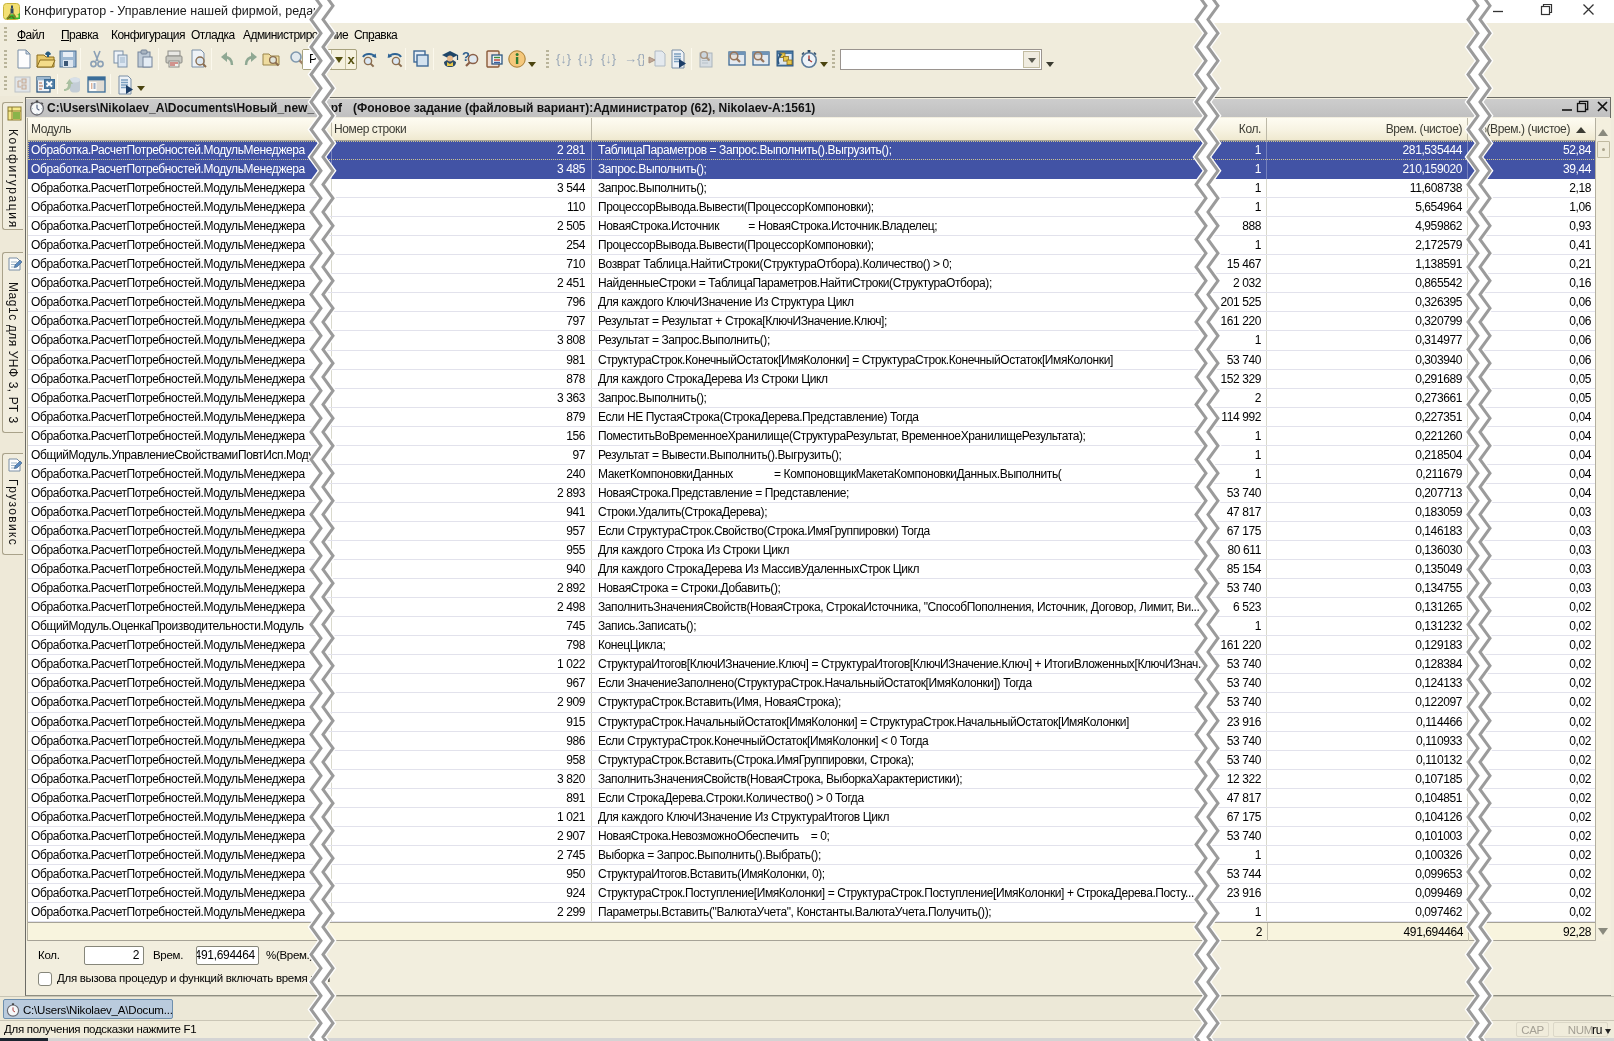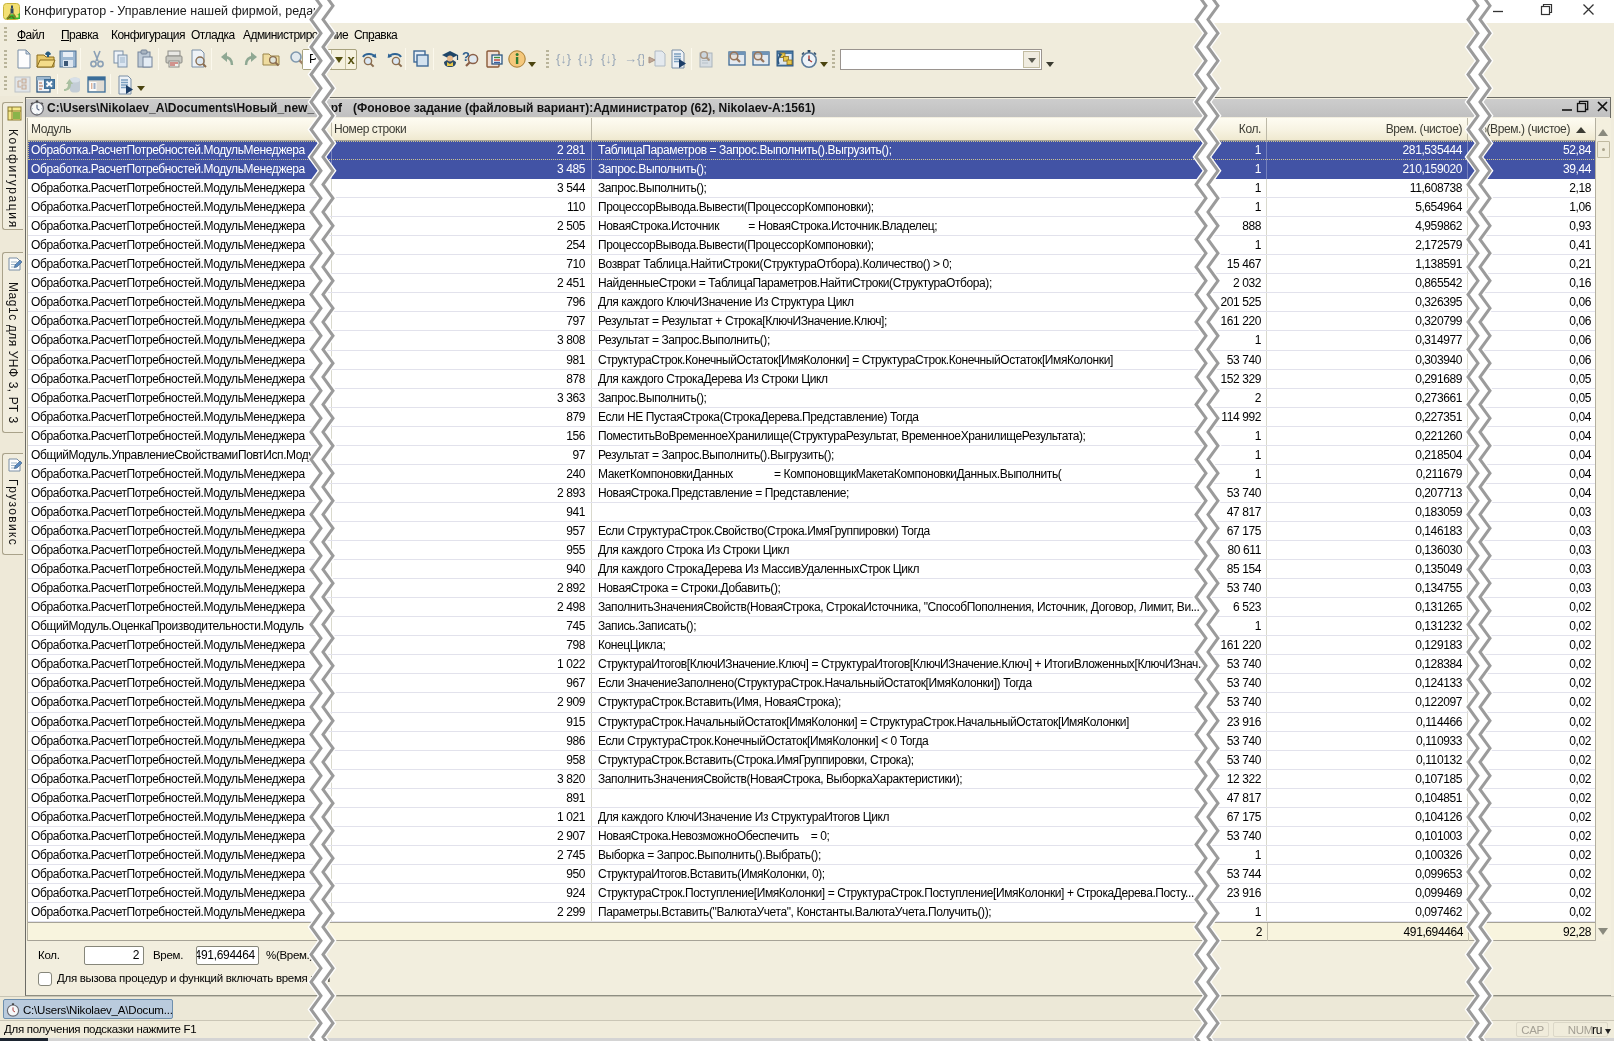--- a/index.html
+++ b/index.html
@@ -363,39 +363,39 @@
 <div class="row" style="top:114px;height:19px"><div class="c c0">Обработка.РасчетПотребностей.МодульМенеджера</div><div class="c c1">710</div><div class="c c2">Возврат Таблица.НайтиСтроки(СтруктураОтбора).Количество() &gt; 0;</div><div class="c c3">15 467</div><div class="c c4">1,138591</div><div class="c c5">0,21</div></div>
 <div class="row" style="top:133px;height:19px"><div class="c c0">Обработка.РасчетПотребностей.МодульМенеджера</div><div class="c c1">2 451</div><div class="c c2">НайденныеСтроки = ТаблицаПараметров.НайтиСтроки(СтруктураОтбора);</div><div class="c c3">2 032</div><div class="c c4">0,865542</div><div class="c c5">0,16</div></div>
 <div class="row" style="top:152px;height:19px"><div class="c c0">Обработка.РасчетПотребностей.МодульМенеджера</div><div class="c c1">796</div><div class="c c2">Для каждого КлючИЗначение Из Структура Цикл</div><div class="c c3">201 525</div><div class="c c4">0,326395</div><div class="c c5">0,06</div></div>
 <div class="row" style="top:171px;height:19px"><div class="c c0">Обработка.РасчетПотребностей.МодульМенеджера</div><div class="c c1">797</div><div class="c c2">Результат = Результат + Строка[КлючИЗначение.Ключ];</div><div class="c c3">161 220</div><div class="c c4">0,320799</div><div class="c c5">0,06</div></div>
 <div class="row" style="top:190px;height:20px"><div class="c c0">Обработка.РасчетПотребностей.МодульМенеджера</div><div class="c c1">3 808</div><div class="c c2">Результат = Запрос.Выполнить();</div><div class="c c3">1</div><div class="c c4">0,314977</div><div class="c c5">0,06</div></div>
 <div class="row" style="top:210px;height:19px"><div class="c c0">Обработка.РасчетПотребностей.МодульМенеджера</div><div class="c c1">981</div><div class="c c2">СтруктураСтрок.КонечныйОстаток[ИмяКолонки] = СтруктураСтрок.КонечныйОстаток[ИмяКолонки]</div><div class="c c3">53 740</div><div class="c c4">0,303940</div><div class="c c5">0,06</div></div>
 <div class="row" style="top:229px;height:19px"><div class="c c0">Обработка.РасчетПотребностей.МодульМенеджера</div><div class="c c1">878</div><div class="c c2">Для каждого СтрокаДерева Из Строки Цикл</div><div class="c c3">152 329</div><div class="c c4">0,291689</div><div class="c c5">0,05</div></div>
 <div class="row" style="top:248px;height:19px"><div class="c c0">Обработка.РасчетПотребностей.МодульМенеджера</div><div class="c c1">3 363</div><div class="c c2">Запрос.Выполнить();</div><div class="c c3">2</div><div class="c c4">0,273661</div><div class="c c5">0,05</div></div>
 <div class="row" style="top:267px;height:19px"><div class="c c0">Обработка.РасчетПотребностей.МодульМенеджера</div><div class="c c1">879</div><div class="c c2">Если НЕ ПустаяСтрока(СтрокаДерева.Представление) Тогда</div><div class="c c3">114 992</div><div class="c c4">0,227351</div><div class="c c5">0,04</div></div>
 <div class="row" style="top:286px;height:19px"><div class="c c0">Обработка.РасчетПотребностей.МодульМенеджера</div><div class="c c1">156</div><div class="c c2">ПоместитьВоВременноеХранилище(СтруктураРезультат, ВременноеХранилищеРезультата);</div><div class="c c3">1</div><div class="c c4">0,221260</div><div class="c c5">0,04</div></div>
-<div class="row" style="top:305px;height:19px"><div class="c c0">ОбщийМодуль.УправлениеСвойствамиПовтИсп.Модуль</div><div class="c c1">97</div><div class="c c2">Результат = Запрос.Выполнить().Выгрузить();</div><div class="c c3">1</div><div class="c c4">0,218504</div><div class="c c5">0,04</div></div>
+<div class="row" style="top:305px;height:19px"><div class="c c0">ОбщийМодуль.УправлениеСвойствамиПовтИсп.Модуль</div><div class="c c1">97</div><div class="c c2">Результат = Вывести.Выполнить().Выгрузить();</div><div class="c c3">1</div><div class="c c4">0,218504</div><div class="c c5">0,04</div></div>
 <div class="row" style="top:324px;height:19px"><div class="c c0">Обработка.РасчетПотребностей.МодульМенеджера</div><div class="c c1">240</div><div class="c c2">МакетКомпоновкиДанных&nbsp;&nbsp;&nbsp;&nbsp;&nbsp;&nbsp;&nbsp;&nbsp;&nbsp;&nbsp;&nbsp;&nbsp;&nbsp; = КомпоновщикМакетаКомпоновкиДанных.Выполнить(</div><div class="c c3">1</div><div class="c c4">0,211679</div><div class="c c5">0,04</div></div>
 <div class="row" style="top:343px;height:19px"><div class="c c0">Обработка.РасчетПотребностей.МодульМенеджера</div><div class="c c1">2 893</div><div class="c c2">НоваяСтрока.Представление = Представление;</div><div class="c c3">53 740</div><div class="c c4">0,207713</div><div class="c c5">0,04</div></div>
-<div class="row" style="top:362px;height:19px"><div class="c c0">Обработка.РасчетПотребностей.МодульМенеджера</div><div class="c c1">941</div><div class="c c3">47 817</div><div class="c c4">0,183059</div><div class="c c5">0,03</div></div>
+<div class="row" style="top:362px;height:19px"><div class="c c0">Обработка.РасчетПотребностей.МодульМенеджера</div><div class="c c1">941</div><div class="c c2">Строки.Удалить(СтрокаДерева);</div><div class="c c3">47 817</div><div class="c c4">0,183059</div><div class="c c5">0,03</div></div>
 <div class="row" style="top:381px;height:19px"><div class="c c0">Обработка.РасчетПотребностей.МодульМенеджера</div><div class="c c1">957</div><div class="c c2">Если СтруктураСтрок.Свойство(Строка.ИмяГруппировки) Тогда</div><div class="c c3">67 175</div><div class="c c4">0,146183</div><div class="c c5">0,03</div></div>
 <div class="row" style="top:400px;height:19px"><div class="c c0">Обработка.РасчетПотребностей.МодульМенеджера</div><div class="c c1">955</div><div class="c c2">Для каждого Строка Из Строки Цикл</div><div class="c c3">80 611</div><div class="c c4">0,136030</div><div class="c c5">0,03</div></div>
 <div class="row" style="top:419px;height:19px"><div class="c c0">Обработка.РасчетПотребностей.МодульМенеджера</div><div class="c c1">940</div><div class="c c2">Для каждого СтрокаДерева Из МассивУдаленныхСтрок Цикл</div><div class="c c3">85 154</div><div class="c c4">0,135049</div><div class="c c5">0,03</div></div>
 <div class="row" style="top:438px;height:19px"><div class="c c0">Обработка.РасчетПотребностей.МодульМенеджера</div><div class="c c1">2 892</div><div class="c c2">НоваяСтрока = Строки.Добавить();</div><div class="c c3">53 740</div><div class="c c4">0,134755</div><div class="c c5">0,03</div></div>
 <div class="row" style="top:457px;height:19px"><div class="c c0">Обработка.РасчетПотребностей.МодульМенеджера</div><div class="c c1">2 498</div><div class="c c2">ЗаполнитьЗначенияСвойств(НоваяСтрока, СтрокаИсточника, "СпособПополнения, Источник, Договор, Лимит, Ви...</div><div class="c c3">6 523</div><div class="c c4">0,131265</div><div class="c c5">0,02</div></div>
 <div class="row" style="top:476px;height:19px"><div class="c c0">ОбщийМодуль.ОценкаПроизводительности.Модуль</div><div class="c c1">745</div><div class="c c2">Запись.Записать();</div><div class="c c3">1</div><div class="c c4">0,131232</div><div class="c c5">0,02</div></div>
 <div class="row" style="top:495px;height:19px"><div class="c c0">Обработка.РасчетПотребностей.МодульМенеджера</div><div class="c c1">798</div><div class="c c2">КонецЦикла;</div><div class="c c3">161 220</div><div class="c c4">0,129183</div><div class="c c5">0,02</div></div>
 <div class="row" style="top:514px;height:19px"><div class="c c0">Обработка.РасчетПотребностей.МодульМенеджера</div><div class="c c1">1 022</div><div class="c c2">СтруктураИтогов[КлючИЗначение.Ключ] = СтруктураИтогов[КлючИЗначение.Ключ] + ИтогиВложенных[КлючИЗнач...</div><div class="c c3">53 740</div><div class="c c4">0,128384</div><div class="c c5">0,02</div></div>
 <div class="row" style="top:533px;height:19px"><div class="c c0">Обработка.РасчетПотребностей.МодульМенеджера</div><div class="c c1">967</div><div class="c c2">Если ЗначениеЗаполнено(СтруктураСтрок.НачальныйОстаток[ИмяКолонки]) Тогда</div><div class="c c3">53 740</div><div class="c c4">0,124133</div><div class="c c5">0,02</div></div>
 <div class="row" style="top:552px;height:20px"><div class="c c0">Обработка.РасчетПотребностей.МодульМенеджера</div><div class="c c1">2 909</div><div class="c c2">СтруктураСтрок.Вставить(Имя, НоваяСтрока);</div><div class="c c3">53 740</div><div class="c c4">0,122097</div><div class="c c5">0,02</div></div>
 <div class="row" style="top:572px;height:19px"><div class="c c0">Обработка.РасчетПотребностей.МодульМенеджера</div><div class="c c1">915</div><div class="c c2">СтруктураСтрок.НачальныйОстаток[ИмяКолонки] = СтруктураСтрок.НачальныйОстаток[ИмяКолонки]</div><div class="c c3">23 916</div><div class="c c4">0,114466</div><div class="c c5">0,02</div></div>
 <div class="row" style="top:591px;height:19px"><div class="c c0">Обработка.РасчетПотребностей.МодульМенеджера</div><div class="c c1">986</div><div class="c c2">Если СтруктураСтрок.КонечныйОстаток[ИмяКолонки] &lt; 0 Тогда</div><div class="c c3">53 740</div><div class="c c4">0,110933</div><div class="c c5">0,02</div></div>
 <div class="row" style="top:610px;height:19px"><div class="c c0">Обработка.РасчетПотребностей.МодульМенеджера</div><div class="c c1">958</div><div class="c c2">СтруктураСтрок.Вставить(Строка.ИмяГруппировки, Строка);</div><div class="c c3">53 740</div><div class="c c4">0,110132</div><div class="c c5">0,02</div></div>
 <div class="row" style="top:629px;height:19px"><div class="c c0">Обработка.РасчетПотребностей.МодульМенеджера</div><div class="c c1">3 820</div><div class="c c2">ЗаполнитьЗначенияСвойств(НоваяСтрока, ВыборкаХарактеристики);</div><div class="c c3">12 322</div><div class="c c4">0,107185</div><div class="c c5">0,02</div></div>
-<div class="row" style="top:648px;height:19px"><div class="c c0">Обработка.РасчетПотребностей.МодульМенеджера</div><div class="c c1">891</div><div class="c c3">47 817</div><div class="c c4">0,104851</div><div class="c c5">0,02</div></div>
+<div class="row" style="top:648px;height:19px"><div class="c c0">Обработка.РасчетПотребностей.МодульМенеджера</div><div class="c c1">891</div><div class="c c2">Если СтрокаДерева.Строки.Количество() &gt; 0 Тогда</div><div class="c c3">47 817</div><div class="c c4">0,104851</div><div class="c c5">0,02</div></div>
 <div class="row" style="top:667px;height:19px"><div class="c c0">Обработка.РасчетПотребностей.МодульМенеджера</div><div class="c c1">1 021</div><div class="c c2">Для каждого КлючИЗначение Из СтруктураИтогов Цикл</div><div class="c c3">67 175</div><div class="c c4">0,104126</div><div class="c c5">0,02</div></div>
 <div class="row" style="top:686px;height:19px"><div class="c c0">Обработка.РасчетПотребностей.МодульМенеджера</div><div class="c c1">2 907</div><div class="c c2">НоваяСтрока.НевозможноОбеспечить&nbsp;&nbsp;&nbsp; = 0;</div><div class="c c3">53 740</div><div class="c c4">0,101003</div><div class="c c5">0,02</div></div>
 <div class="row" style="top:705px;height:19px"><div class="c c0">Обработка.РасчетПотребностей.МодульМенеджера</div><div class="c c1">2 745</div><div class="c c2">Выборка = Запрос.Выполнить().Выбрать();</div><div class="c c3">1</div><div class="c c4">0,100326</div><div class="c c5">0,02</div></div>
 <div class="row" style="top:724px;height:19px"><div class="c c0">Обработка.РасчетПотребностей.МодульМенеджера</div><div class="c c1">950</div><div class="c c2">СтруктураИтогов.Вставить(ИмяКолонки, 0);</div><div class="c c3">53 744</div><div class="c c4">0,099653</div><div class="c c5">0,02</div></div>
 <div class="row" style="top:743px;height:19px"><div class="c c0">Обработка.РасчетПотребностей.МодульМенеджера</div><div class="c c1">924</div><div class="c c2">СтруктураСтрок.Поступление[ИмяКолонки] = СтруктураСтрок.Поступление[ИмяКолонки] + СтрокаДерева.Посту...</div><div class="c c3">23 916</div><div class="c c4">0,099469</div><div class="c c5">0,02</div></div>
 <div class="row" style="top:762px;height:19px"><div class="c c0">Обработка.РасчетПотребностей.МодульМенеджера</div><div class="c c1">2 299</div><div class="c c2">Параметры.Вставить("ВалютаУчета", Константы.ВалютаУчета.Получить());</div><div class="c c3">1</div><div class="c c4">0,097462</div><div class="c c5">0,02</div></div>
   <div class="totrow">
    <div class="c" style="left:1183px;width:56px;text-align:right;padding-right:5px">2</div>
    <div class="c" style="left:1239px;width:201px;text-align:right;padding-right:5px">491,694464</div>
    <div class="c" style="left:1440px;width:127px;text-align:right;padding-right:4px">92,28</div>

